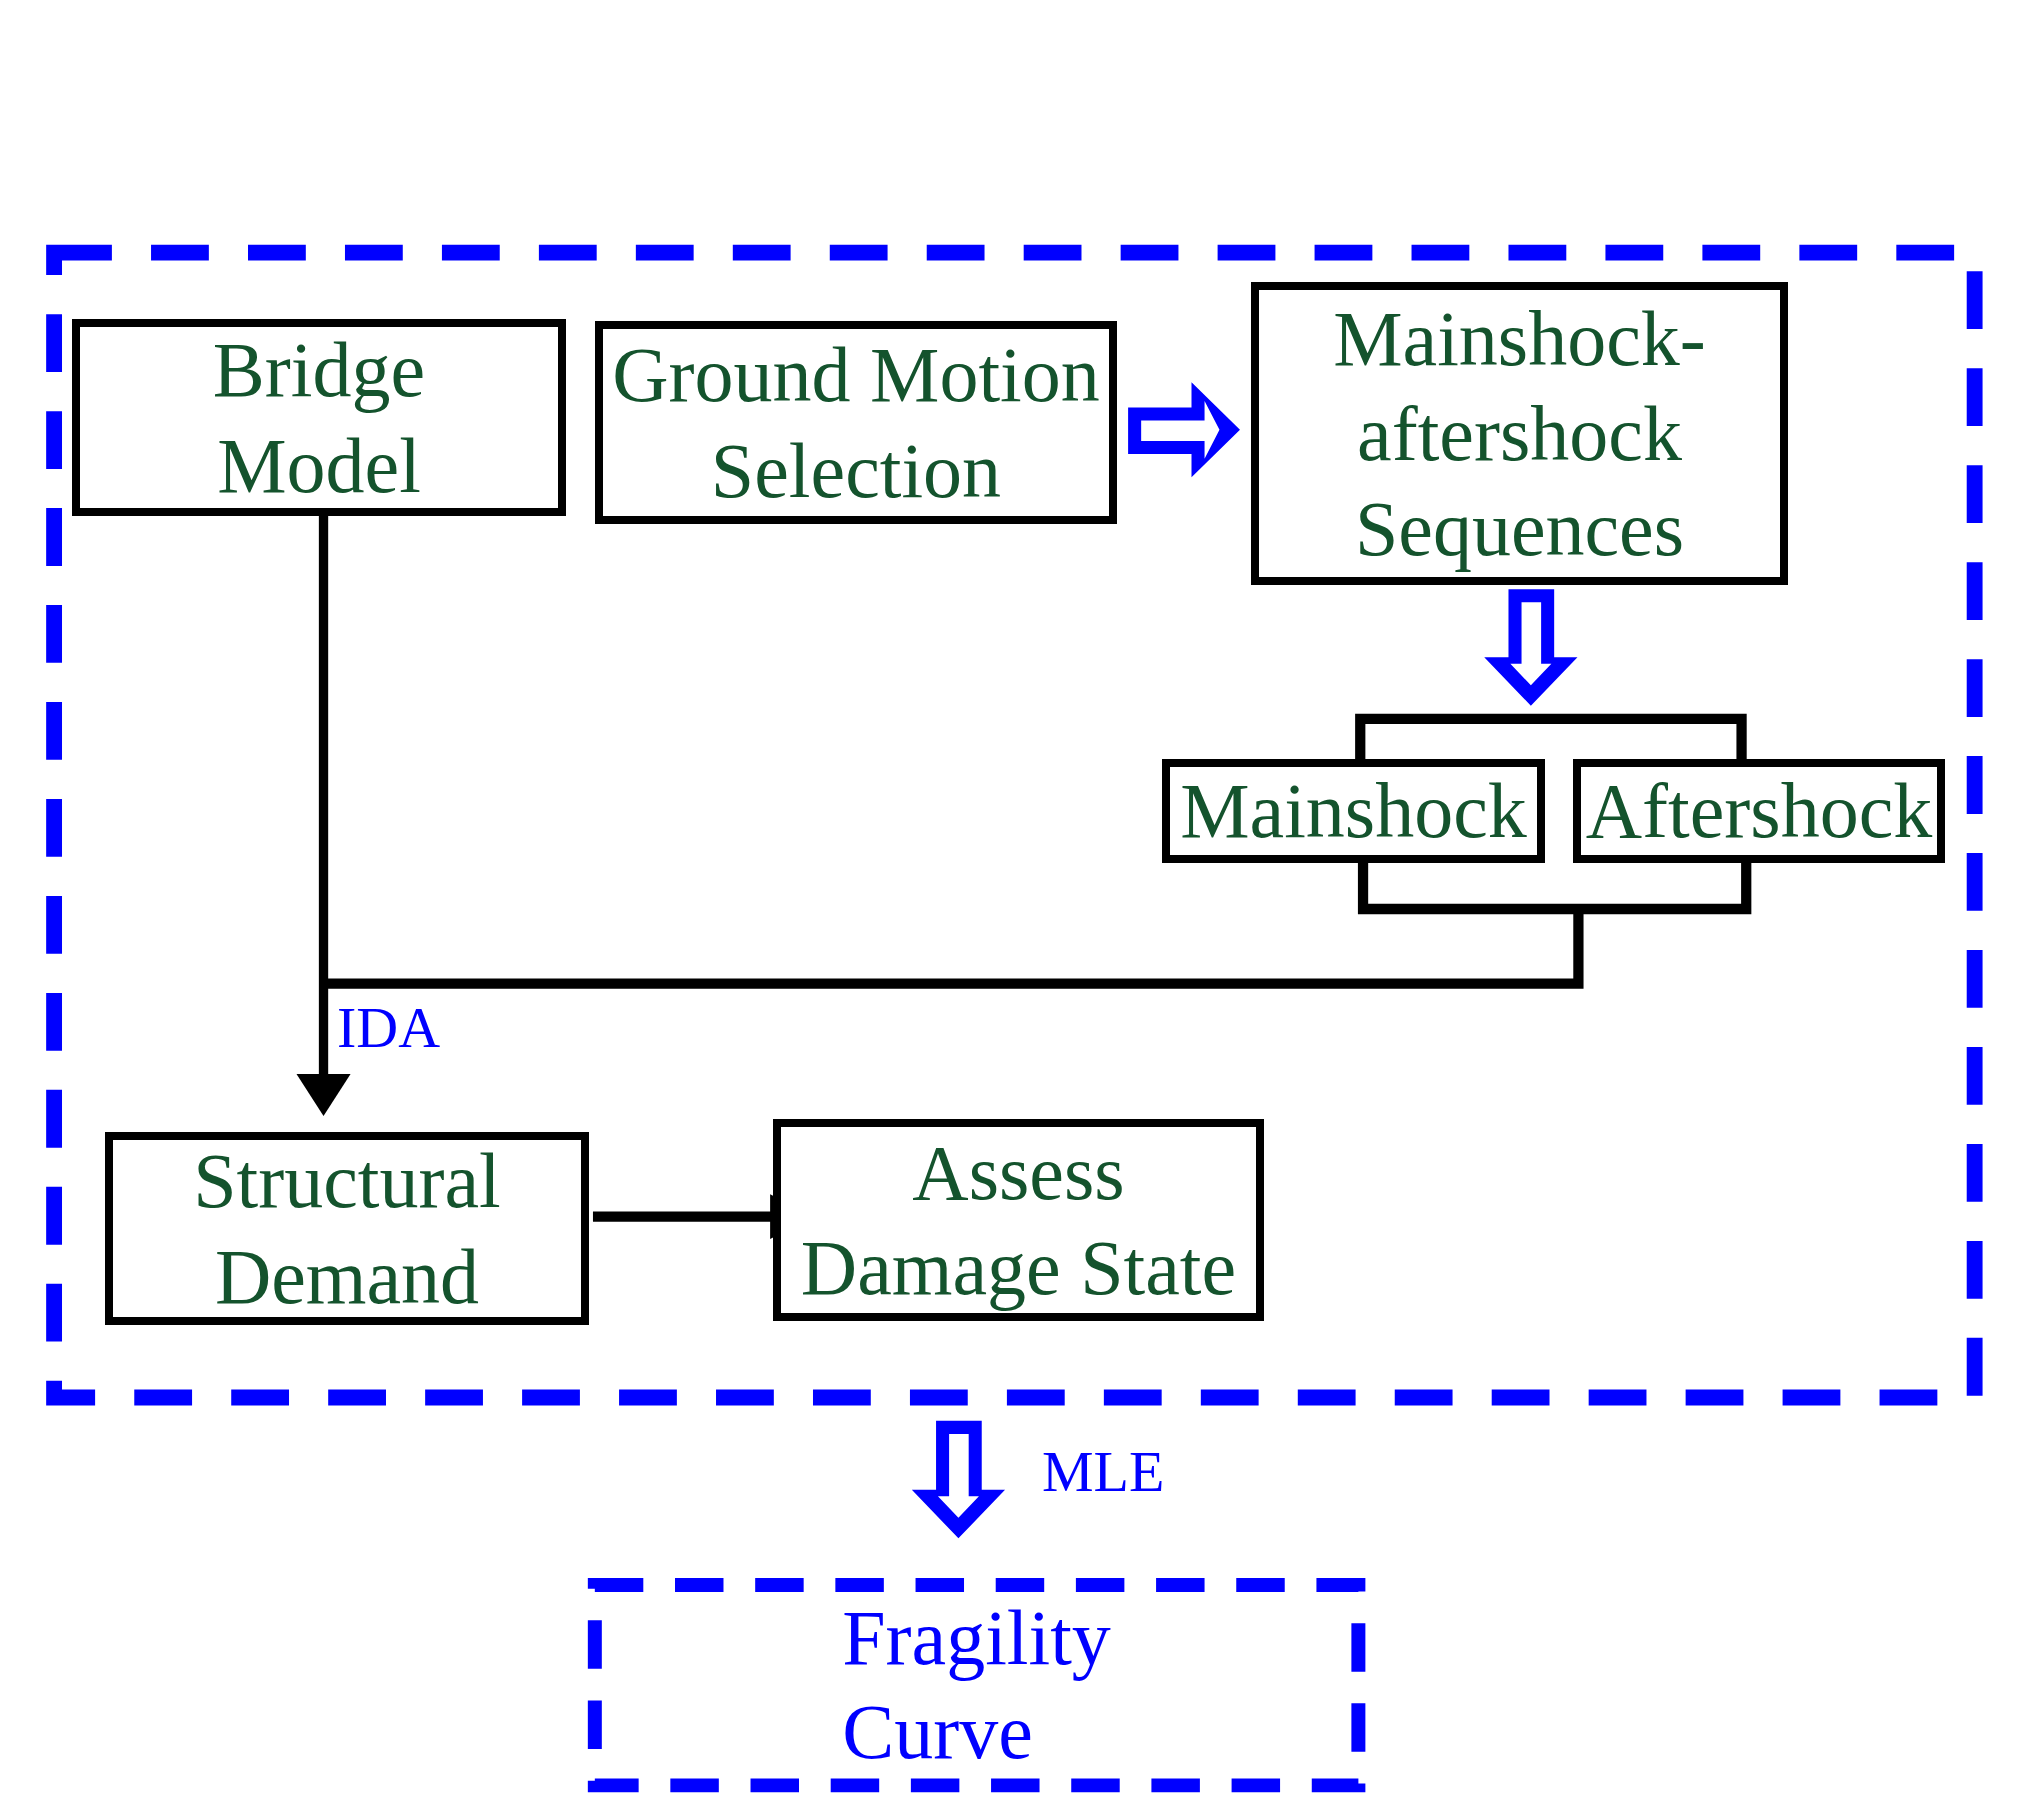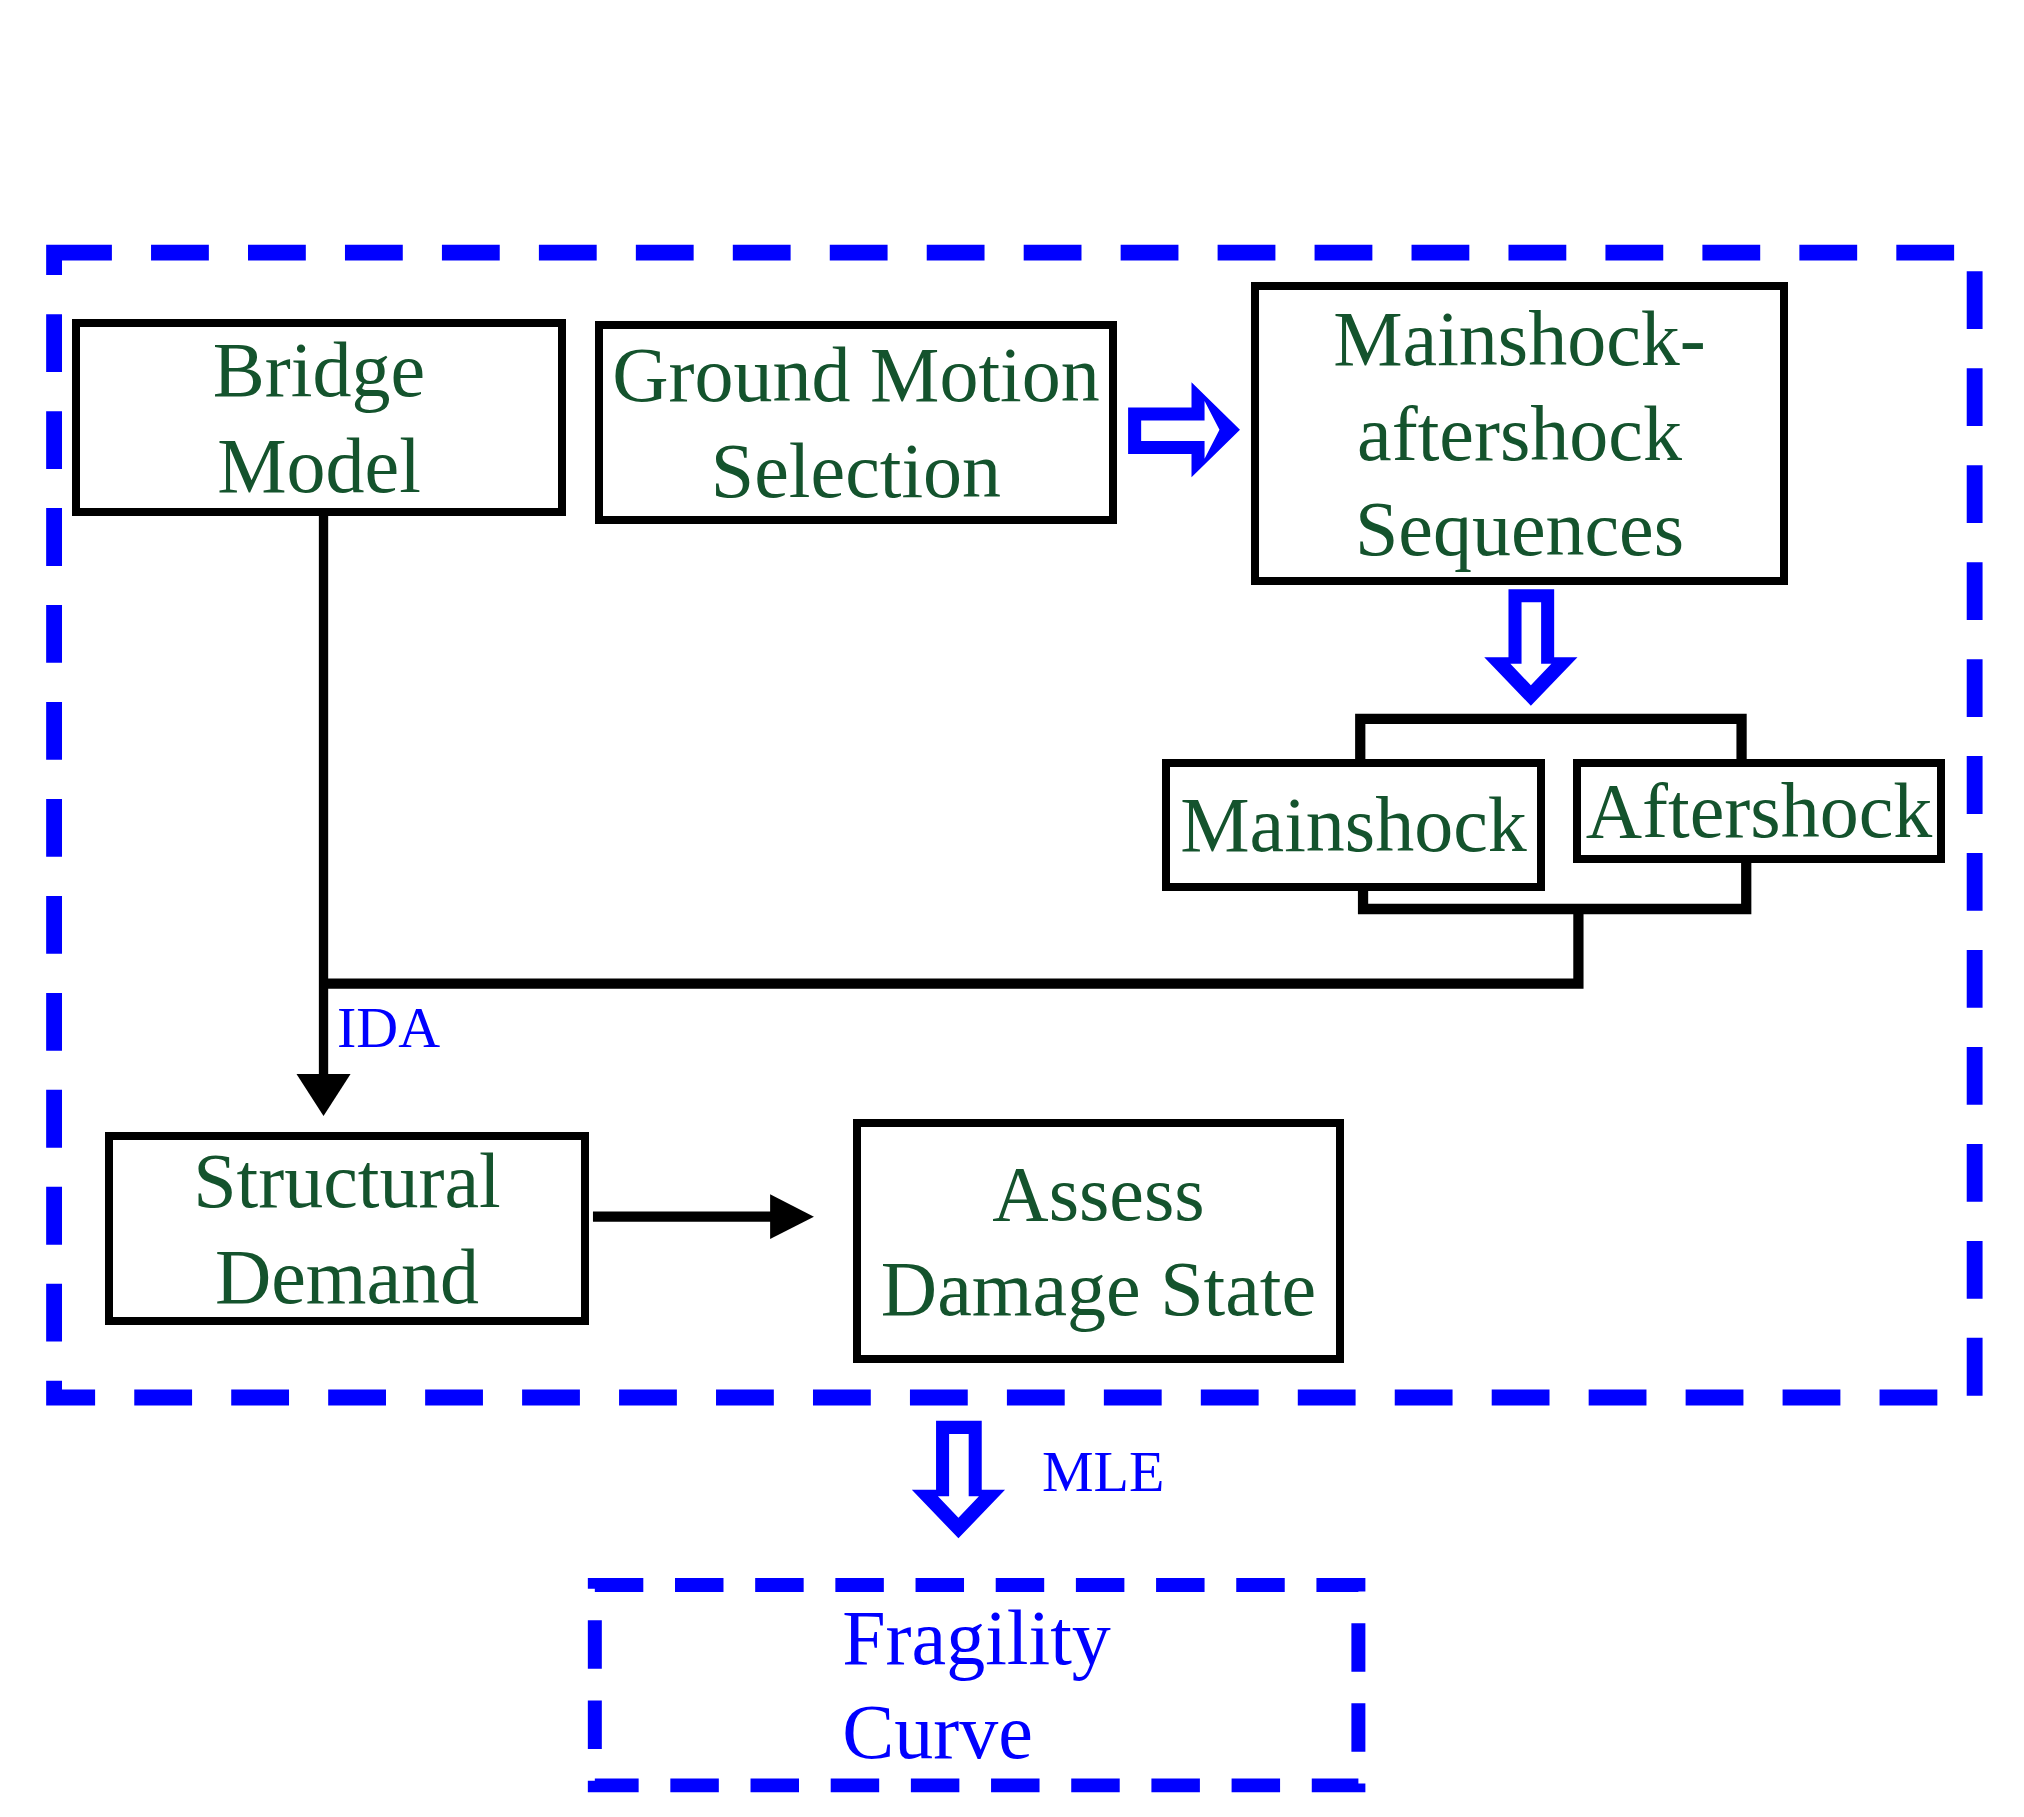--- a/index.html
+++ b/index.html
@@ -111,28 +111,28 @@
   <div class="node" style="left:72px; top:319px; width:494px; height:197px;">Bridge
 Model</div>
 
   <div class="node" style="left:595px; top:321px; width:522px; height:203px;">Ground Motion
 Selection</div>
 
   <div class="node" style="left:1251px; top:282px; width:537px; height:303px;">Mainshock-
 aftershock
 Sequences</div>
 
-  <div class="node small" style="left:1162px; top:759px; width:383px; height:132px; padding:0;">Mainshock</div>
+  <div class="node small" style="left:1162px; top:759px; width:383px; height:104px; padding:0;">Mainshock</div>
 
   <div class="node small" style="left:1573px; top:759px; width:372px; height:104px; padding:0;">Aftershock</div>
 
   <div class="node" style="left:105px; top:1132px; width:484px; height:193px;">Structural
 Demand</div>
 
-  <div class="node" style="left:853px; top:1119px; width:491px; height:244px;">Assess
+  <div class="node" style="left:773px; top:1119px; width:491px; height:202px;">Assess
 Damage State</div>
 
   <div class="dashed-box-label" style="left:602px; top:1592px; width:749px; height:186px;">Fragility
 Curve</div>
 
   <div class="edge-label" style="left:337px; top:999px;">IDA</div>
 
   <div class="edge-label" style="left:1042px; top:1443px;">MLE</div>
 
 </div>

